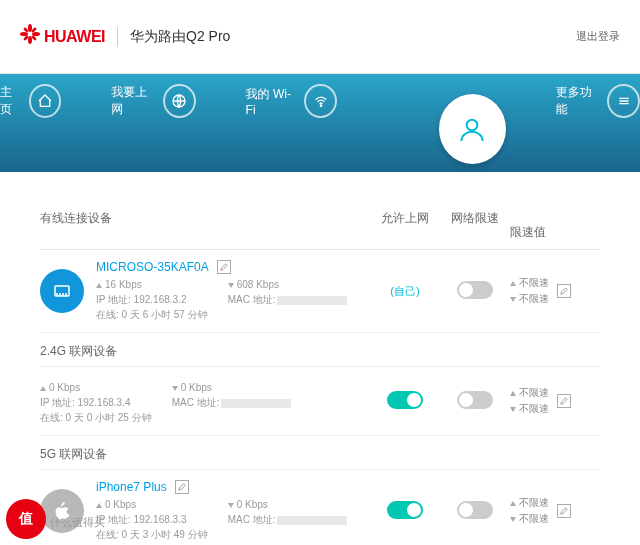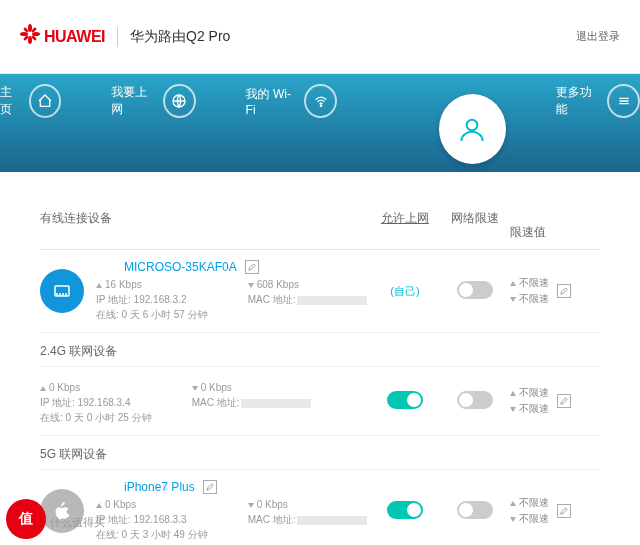--- a/index.html
+++ b/index.html
@@ -14,34 +14,34 @@
     .nav { background: linear-gradient(to bottom, #2aa5c9, #1a658d); padding: 10px 0 18px; position: relative; }
     .nav-items { display: flex; justify-content: center; gap: 50px; align-items: flex-start; }
     .nav-item { display: flex; flex-direction: row; align-items: center; gap: 6px; color: #fff; font-size: 12px; cursor: pointer; }
     .nav-icon { width: 34px; height: 34px; border: 2px solid rgba(255,255,255,0.7); border-radius: 50%; display: flex; align-items: center; justify-content: center; }
     .nav-item.active .nav-icon { width: 70px; height: 70px; background: #fff; border: none; position: relative; top: 10px; box-shadow: 0 2px 6px rgba(0,0,0,0.2); }
     .nav-item.active { position: relative; }
     .nav-item.active .nav-label { position: relative; top: -60px; }
     .content { padding: 30px 40px 20px; }
     .table-head { display: flex; border-bottom: 1px solid #e5e5e5; padding: 8px 0; color: #666; font-size: 12px; }
     .col-dev { flex: 1; }
-    .col-allow { width: 70px; text-align: center; text-decoration: underline; }
+    .col-allow { width: 70px; text-align: center; }
     .col-limit { width: 70px; text-align: center; }
     .col-speed { width: 90px; margin-top: 14px; }
     .section-h { padding: 10px 0 6px; color: #666; font-size: 12px; border-bottom: 1px solid #eee; }
     .row { display: flex; align-items: center; padding: 10px 0; border-bottom: 1px solid #f0f0f0; }
     .dev-icon { width: 44px; height: 44px; border-radius: 50%; display: flex; align-items: center; justify-content: center; margin-right: 12px; flex-shrink: 0; }
     .dev-icon.blue { background: #1296db; }
     .dev-icon.dark { background: #3a3a3a; }
     .dev-icon.grey { background: #b8b8b8; }
     .dev-info { flex: 1; }
-    .dev-name-row { display: flex; align-items: flex-start; gap: 8px; margin-left: 28px; }
+    .dev-name-row { display: flex; align-items: flex-start; gap: 8px; }
     .dev-name { color: #00a0e9; font-size: 12px; }
     .edit-box { width: 14px; height: 14px; border: 1px solid #aaa; display: flex; align-items: center; justify-content: center; cursor: pointer; }
-    .stats { display: flex; gap: 40px; margin-top: 4px; }
+    .stats { display: flex; gap: 20px; margin-top: 4px; }
     .stats-col { display: flex; flex-direction: column; gap: 1px; color: #999; font-size: 10px; line-height: 1.4; }
     .arrow { display: inline-block; width: 0; height: 0; border-left: 3px solid transparent; border-right: 3px solid transparent; margin-right: 3px; }
     .arrow.up { border-bottom: 5px solid #aaa; }
     .arrow.down { border-top: 5px solid #aaa; }
     .mac-blur { display: inline-block; width: 70px; height: 9px; background: #e8e8e8; vertical-align: middle; margin-left: 2px; }
     .col-allow-cell { width: 70px; text-align: center; }
     .self-tag { color: #00bcd4; font-size: 11px; text-align: center; }
     .toggle { width: 36px; height: 18px; background: #ccc; border-radius: 9px; position: relative; display: inline-block; cursor: pointer; }
     .toggle.on { background: #00c8b3; }
     .toggle::after { content: ""; position: absolute; width: 14px; height: 14px; background: #fff; border-radius: 50%; top: 2px; left: 2px; }

